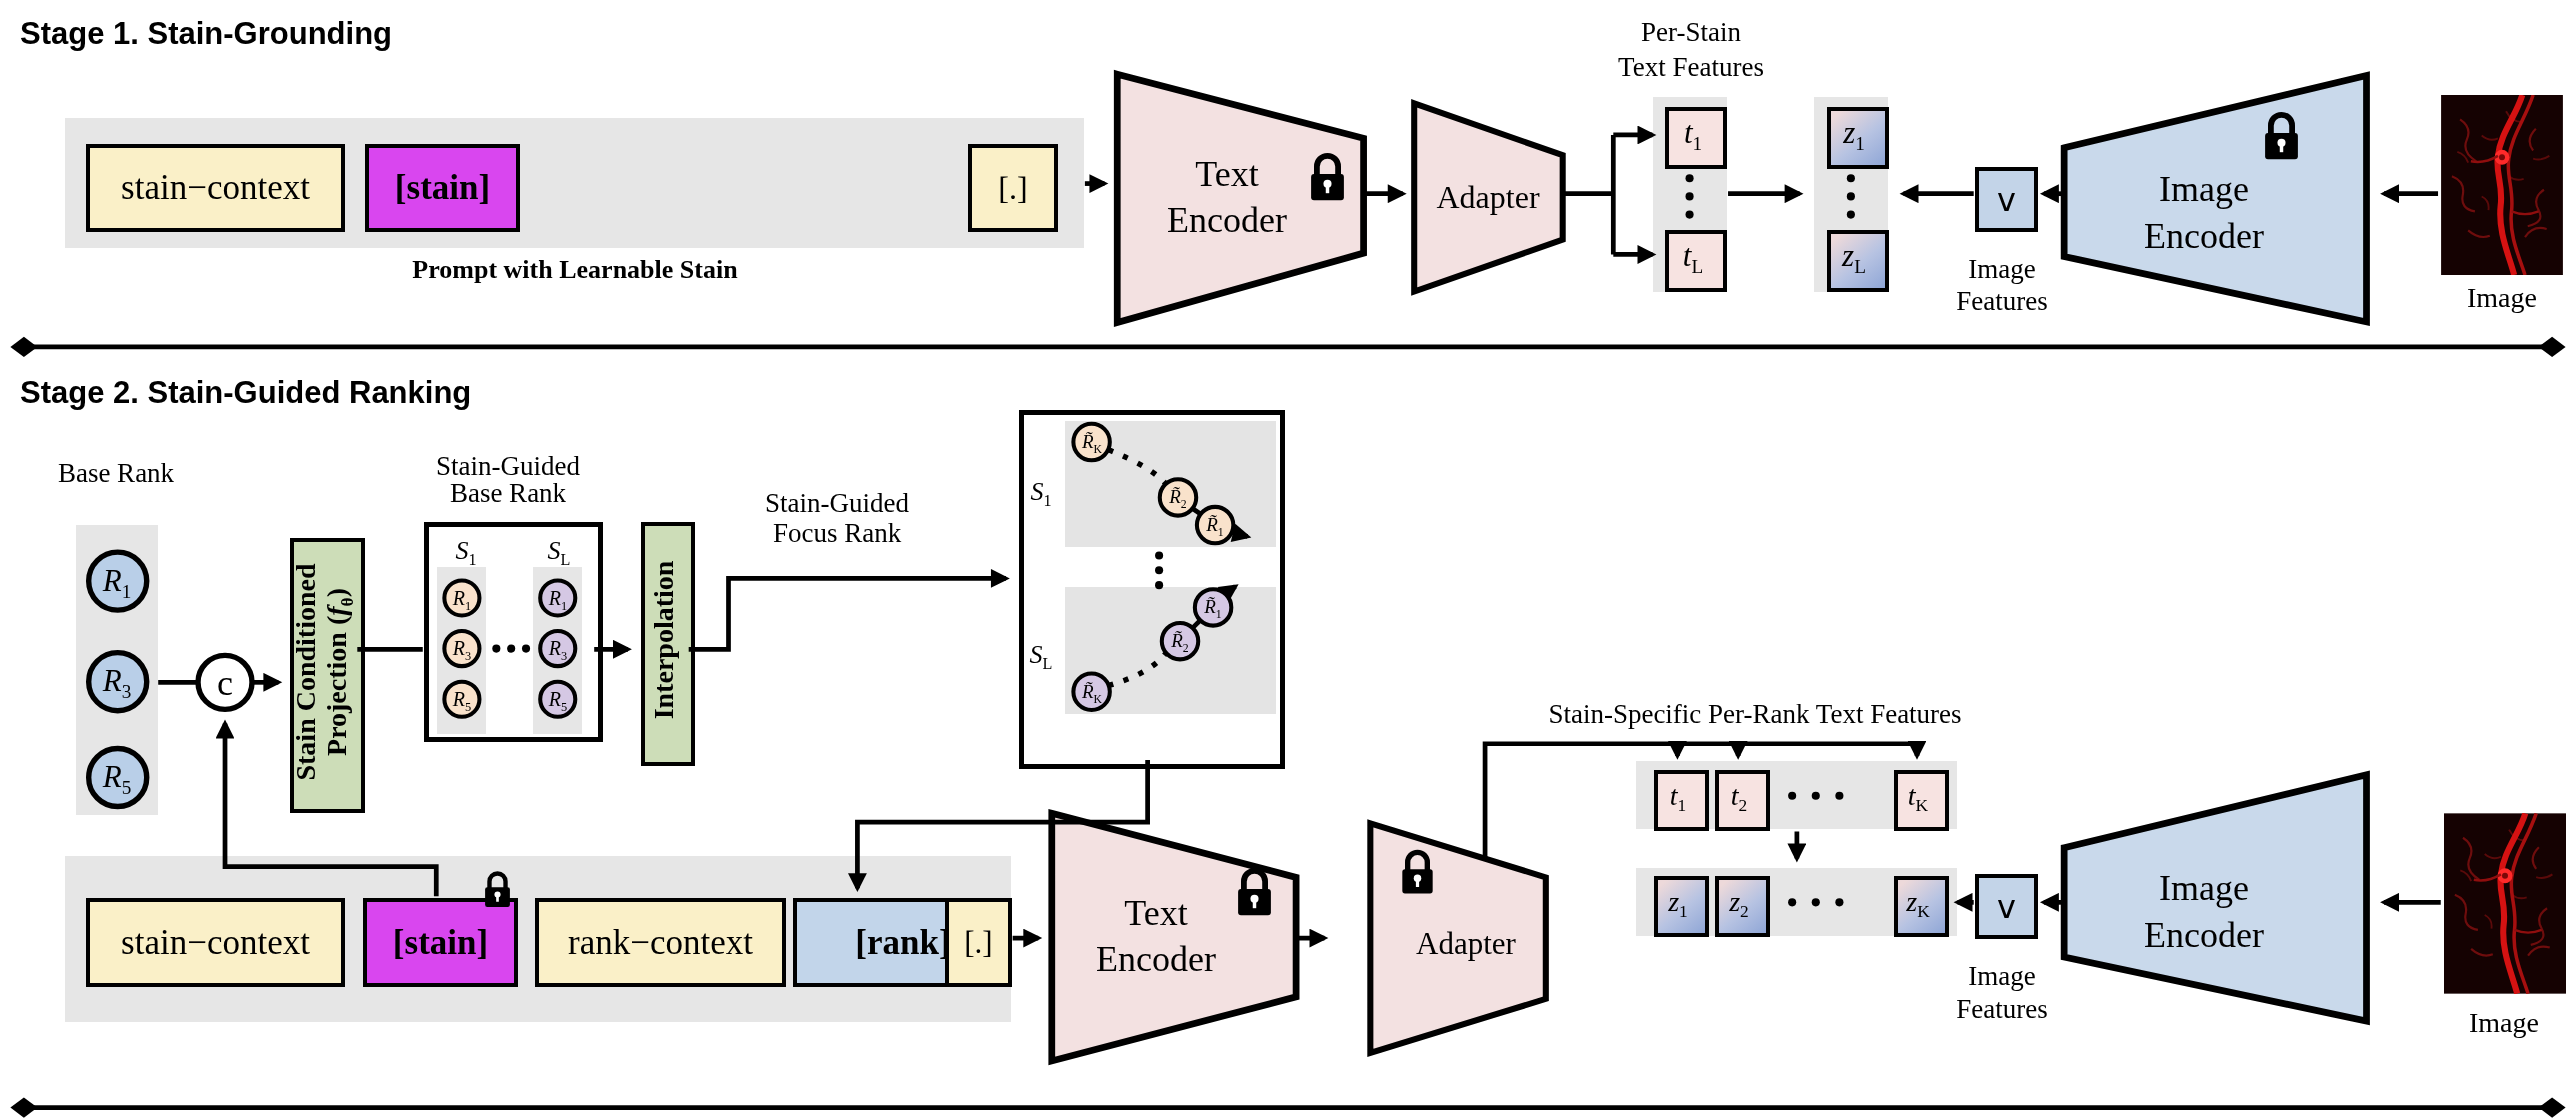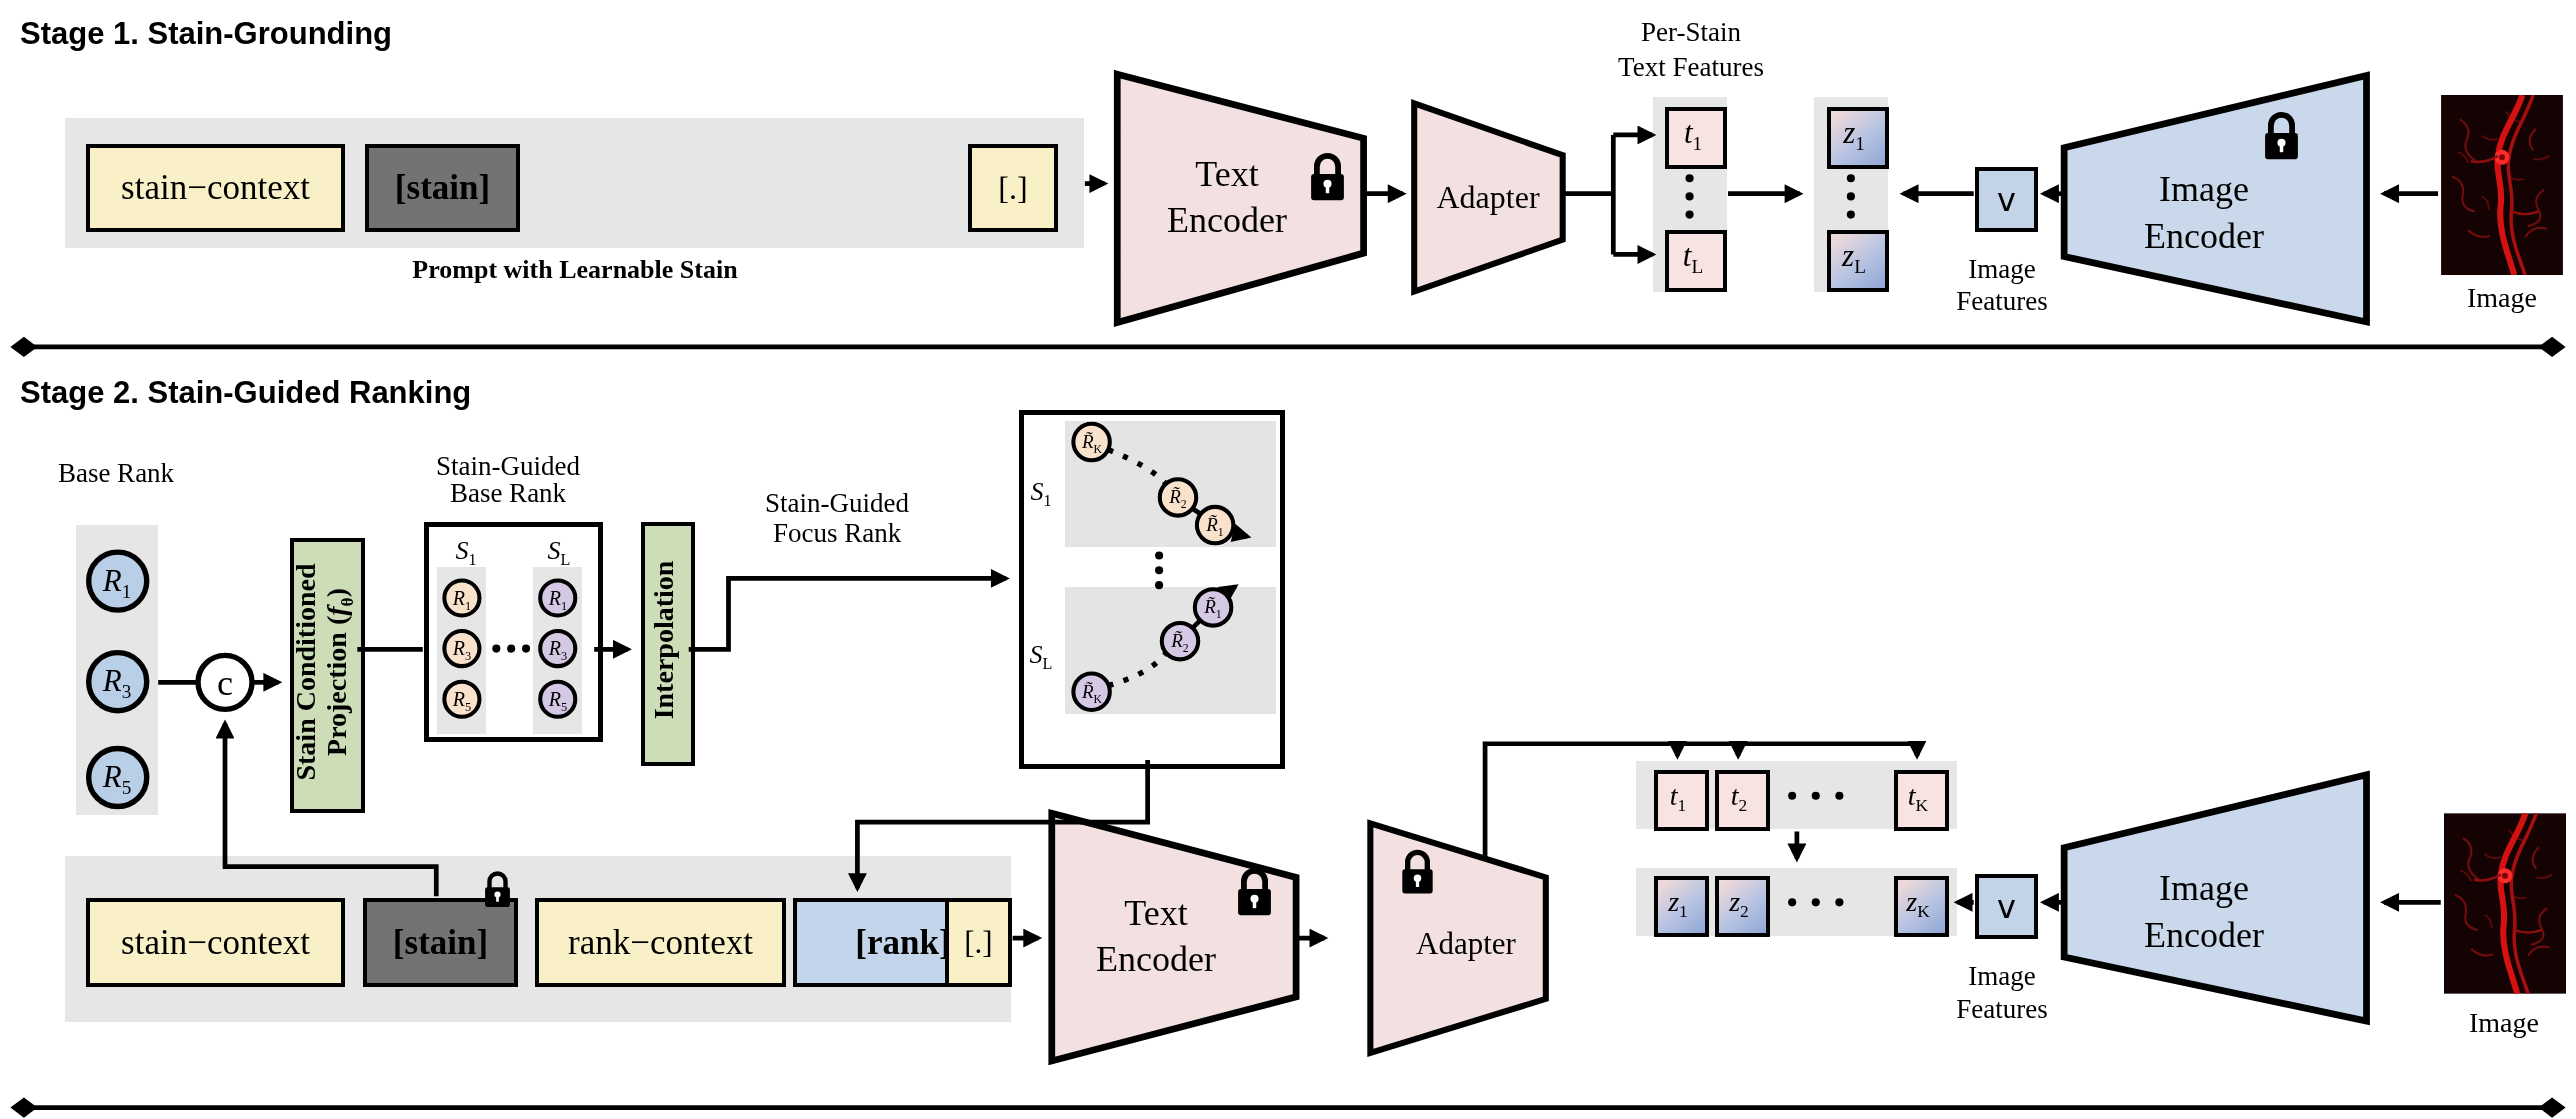--- a/index.html
+++ b/index.html
@@ -6,21 +6,21 @@
   #canvas{position:relative;width:2576px;height:1119px;background:#fff;overflow:hidden;
           font-family:"Liberation Serif","DejaVu Serif",serif;color:#000;}
   .abs{position:absolute;}
   .strip{position:absolute;background:#e6e6e6;}
   .panel{position:absolute;background:#e4e4e4;}
   .whitebox{position:absolute;background:#ffffff;border:5.4px solid #000;}
   .greenbox{position:absolute;background:#cdddb8;border:4.7px solid #000;}
   .token{position:absolute;border:4.7px solid #000;display:flex;align-items:center;justify-content:center;
          font-size:35px;white-space:nowrap;}
   .yellow{background:#faf0c8;}
-  .purpletok{background:#737373;}
+  .purpletok{background:#d946ef;}
   .bluetok{background:#c2d5ea;padding-left:42px;}
   .bold{font-weight:bold;}
   .featbox{position:absolute;border:4.7px solid #000;}
   .tfill{background:#f7e3e1;}
   .zfill{background:linear-gradient(140deg,#edd9da 8%,#b7c3e2 55%,#8fa6d6 100%);}
   .vbox{position:absolute;border:4.7px solid #000;background:#c3d4e8;display:flex;align-items:center;justify-content:center;
         font-family:"DejaVu Sans","Liberation Sans",sans-serif;font-size:32px;}
   .lbl{position:absolute;transform:translate(-50%,-50%);font-weight:normal;white-space:nowrap;text-align:center;}
   .title{position:absolute;font-family:"Liberation Sans","DejaVu Sans",sans-serif;font-weight:bold;font-size:31px;white-space:nowrap;}
   .s40{font-size:27px;} .s38{font-size:26px;} .s42{font-size:28px;} .s46{font-size:31px;} .s54{font-size:36px;}
@@ -308,20 +308,21 @@
   <div class="lbl s46" style="left:1466px;top:944px;">Adapter</div>
   <div class="lockwrap" style="left:1396px;top:847px;width:43px;height:50px;">
     <svg viewBox="0 0 24 28" width="43" height="50">
         <path d="M6.5 13 V8.5 a5.5 5.5 0 0 1 11 0 V13" fill="none" stroke="#000" stroke-width="3"></path>
         <rect x="3.5" y="12.5" width="17" height="13.5" rx="1.5" fill="#000"></rect>
         <circle cx="12" cy="17.5" r="2.1" fill="#fff"></circle>
         <rect x="11.1" y="18" width="1.8" height="4.4" fill="#fff"></rect>
       </svg>
   </div>
 
+  <div class="lbl s40" style="left:1755px;top:714px;">Stain-Specific Per-Rank Text Features</div>
 
   <div class="featbox tfill" style="left:1654px;top:770px;width:47px;height:53px;"></div>
   <div class="node-lbl" style="left:1678px;top:797px;font-size:28px;"><span>t</span><sub>1</sub></div>
   <div class="featbox tfill" style="left:1715px;top:770px;width:47px;height:53px;"></div>
   <div class="node-lbl" style="left:1739px;top:797px;font-size:28px;"><span>t</span><sub>2</sub></div>
   <div class="featbox tfill" style="left:1894px;top:770px;width:47px;height:53px;"></div>
   <div class="node-lbl" style="left:1918px;top:797px;font-size:28px;"><span>t</span><sub>K</sub></div>
 
   <div class="featbox zfill" style="left:1654px;top:876px;width:47px;height:53px;"></div>
   <div class="node-lbl" style="left:1678px;top:903px;font-size:28px;"><span>z</span><sub>1</sub></div>

